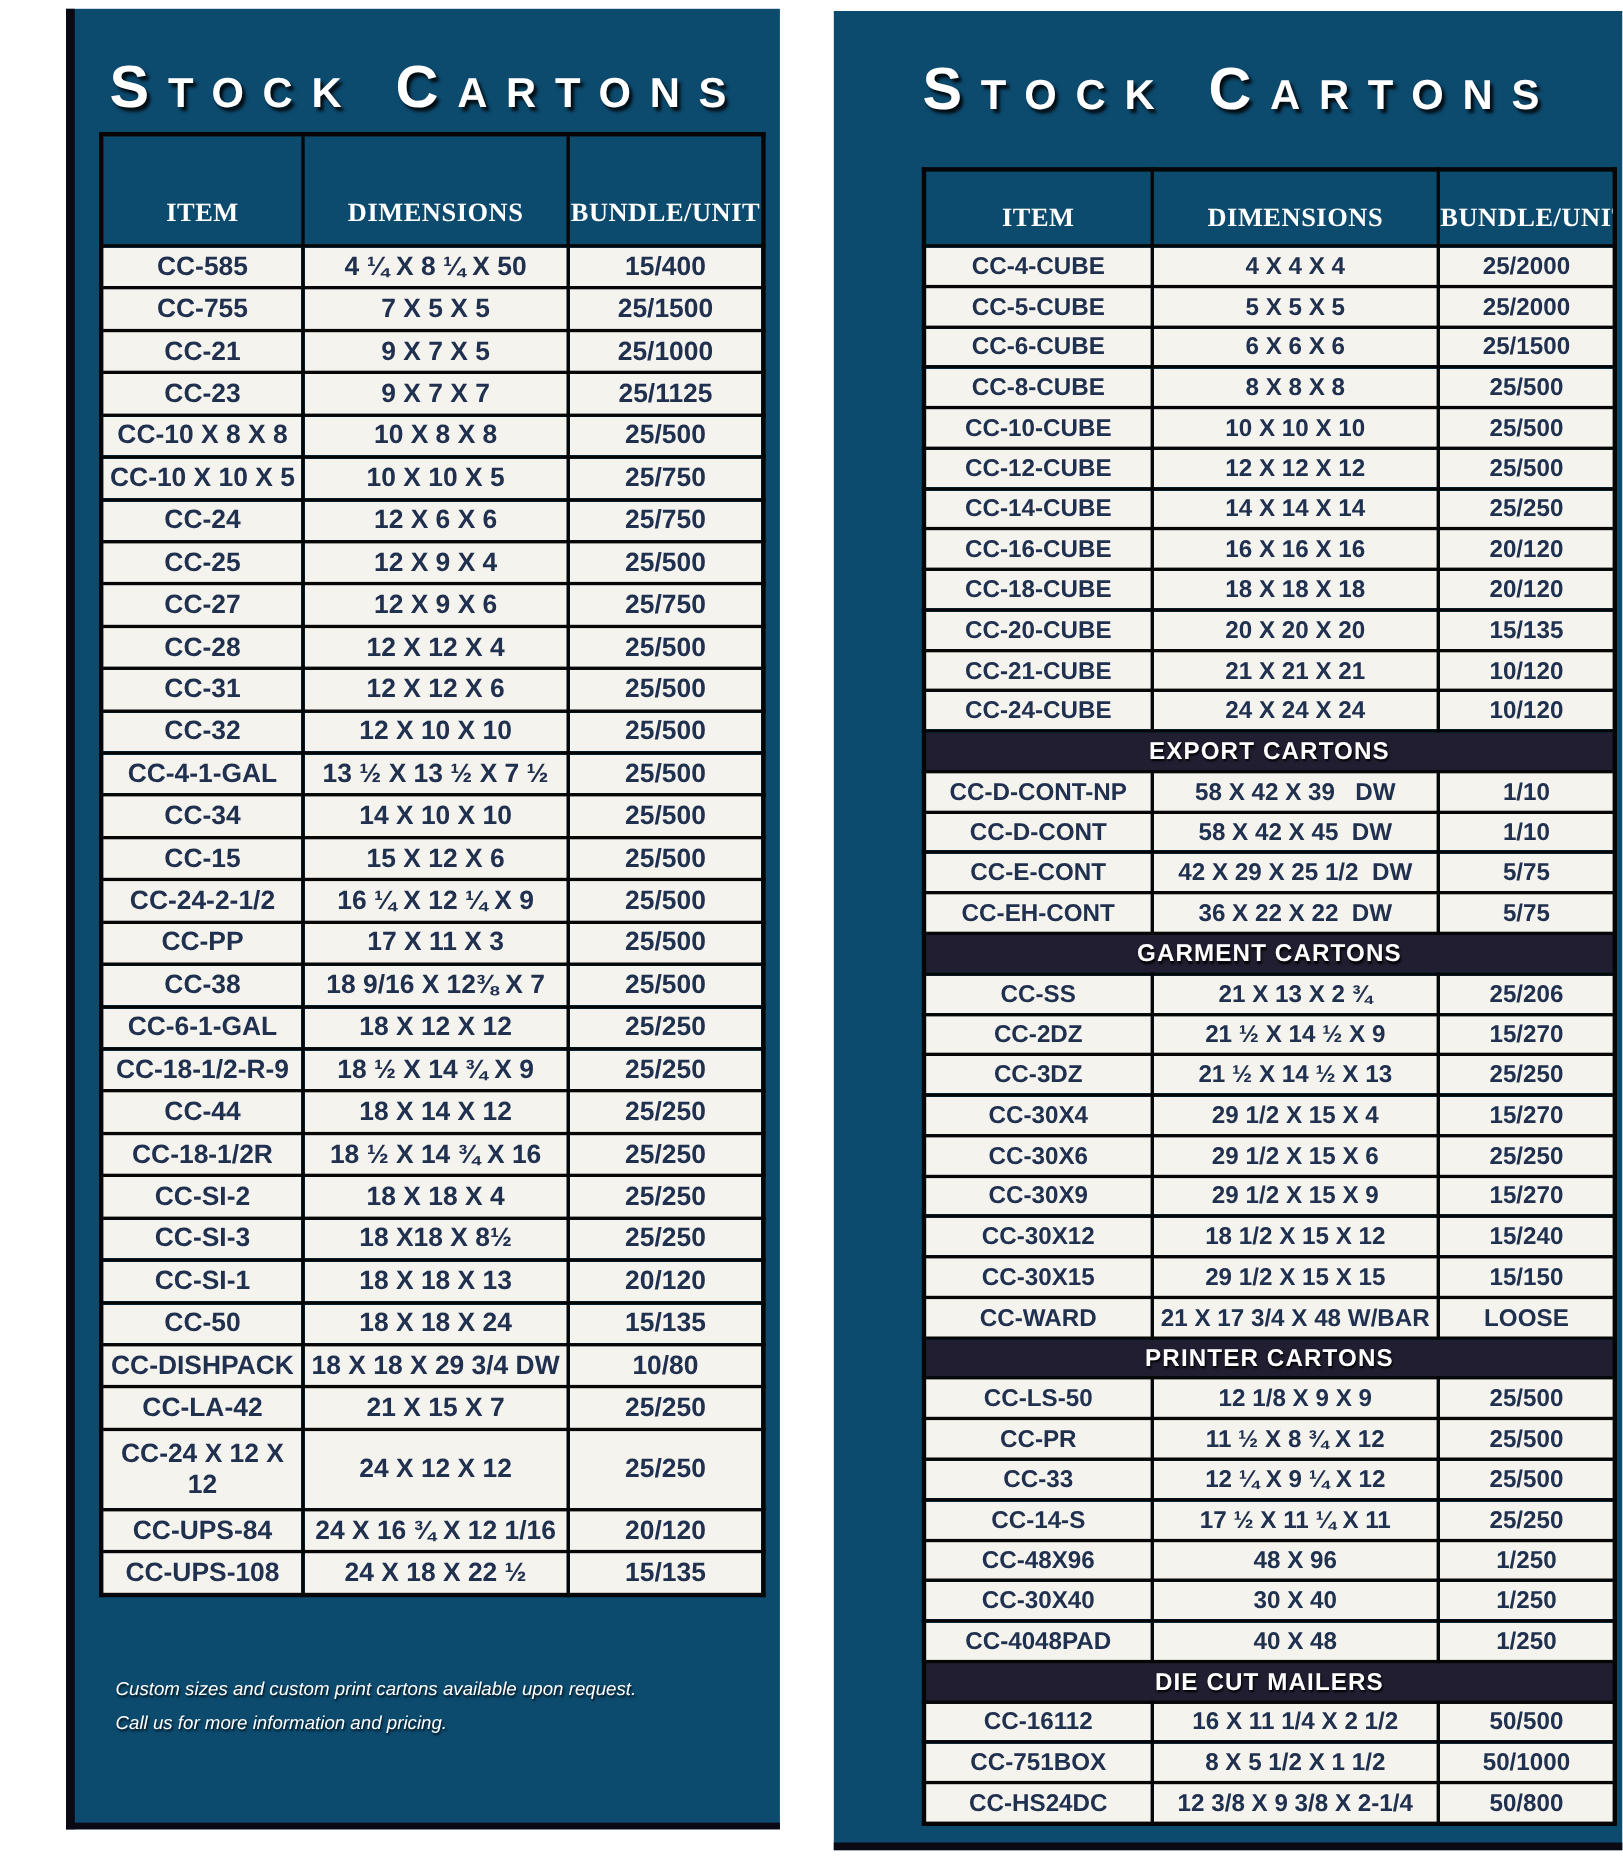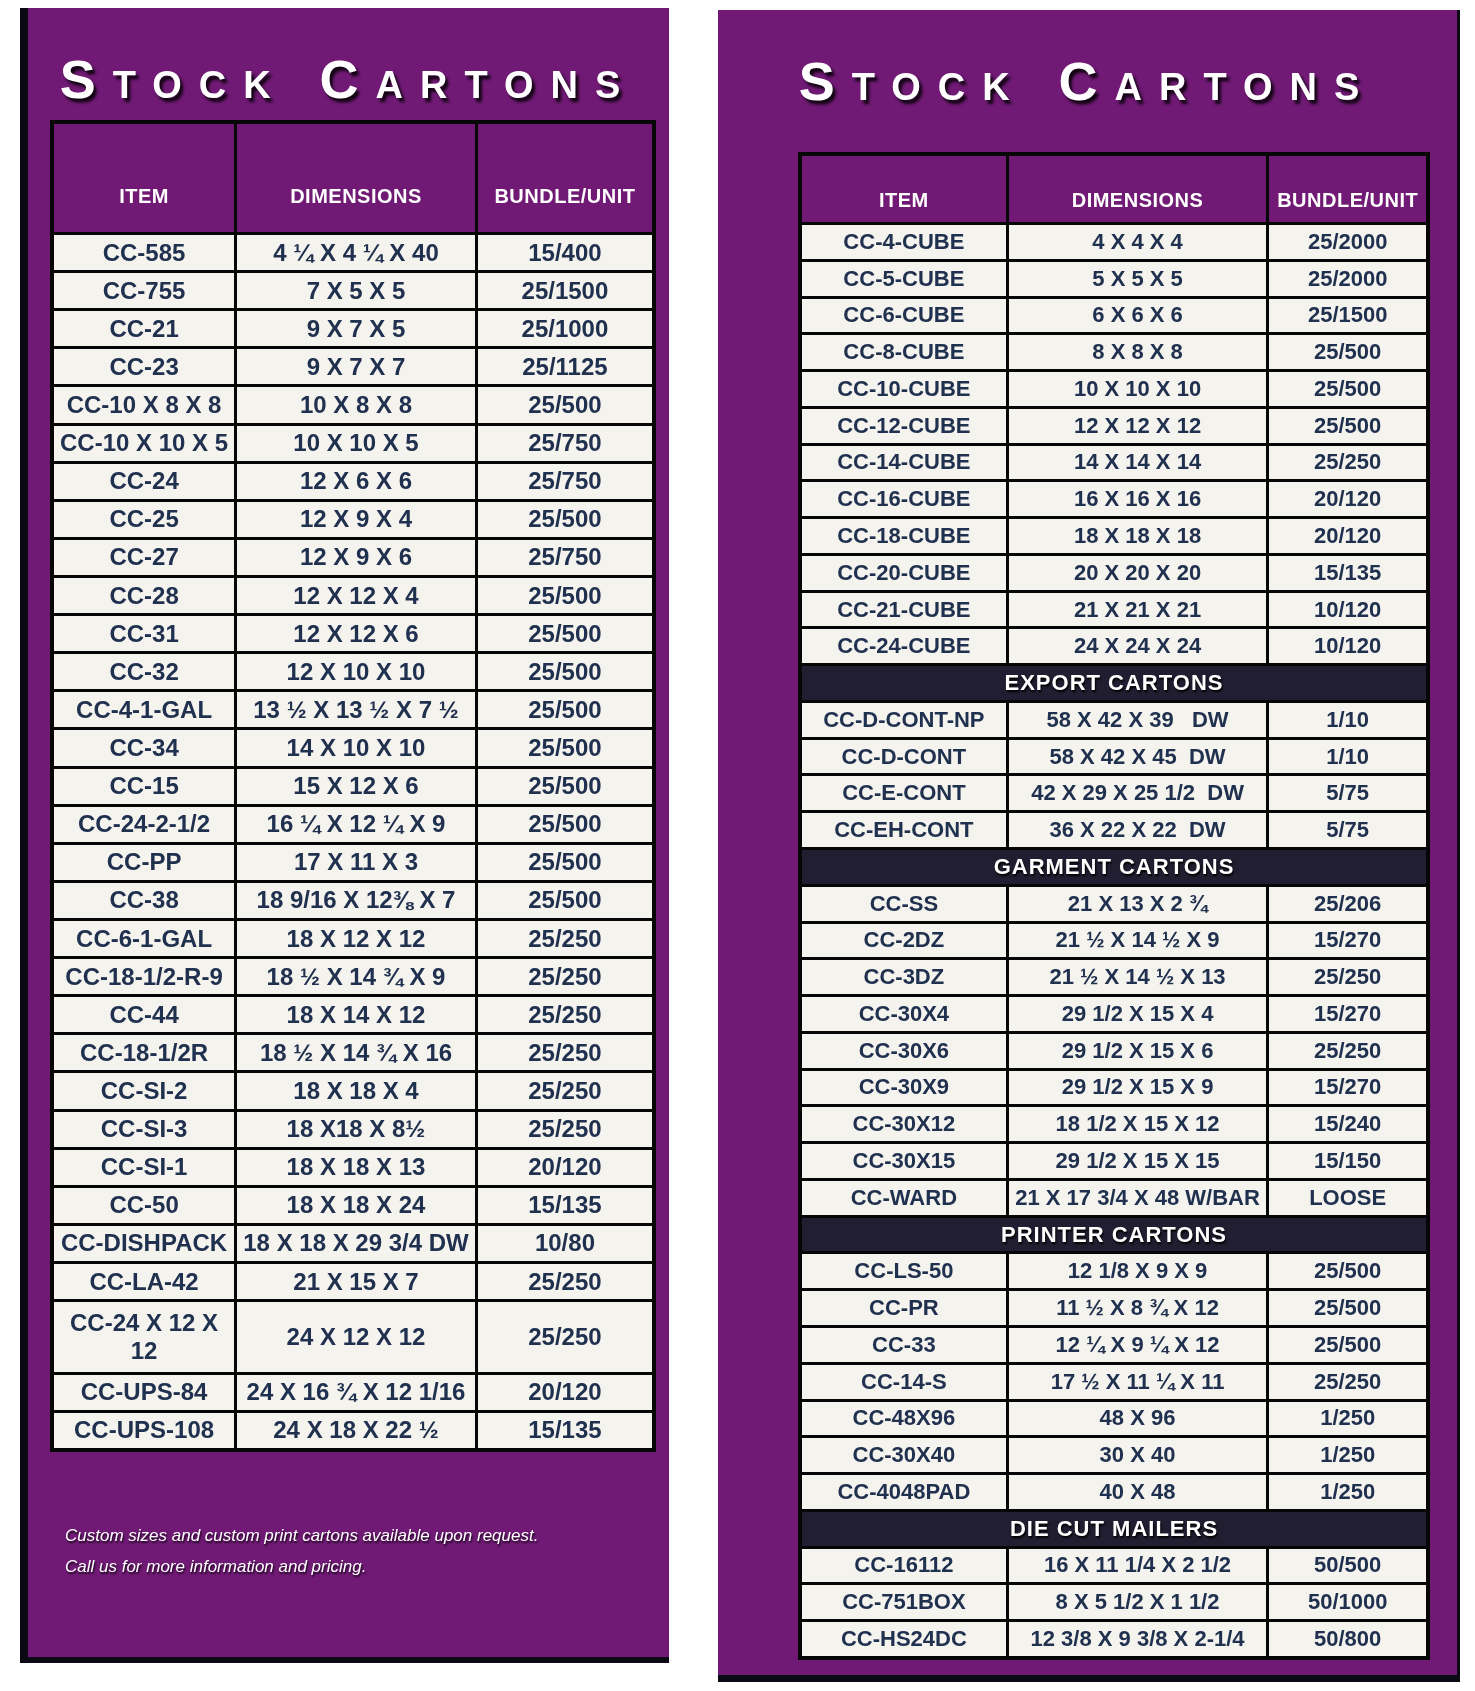--- a/index.html
+++ b/index.html
@@ -1,33 +1,33 @@
 <!DOCTYPE html>
 <html><head>
 <meta charset="utf-8">
 <style>
   html,body{margin:0;padding:0;background:#ffffff;}
   .canvas{position:relative;width:1475px;height:1691px;background:#ffffff;overflow:hidden;
           font-family:"Liberation Sans", sans-serif;}
-  .panel{position:absolute;background:#701a75;}
+  .panel{position:absolute;background:#0c4a6e;margin-left:40px;}
   .panel-left{left:20px;top:8px;width:641px;height:1649px;
               border-left:8px solid #0b0914;border-bottom:6px solid #0b0914;}
   .panel-right{left:718px;top:10px;width:739px;height:1665px;
                border-bottom:7px solid #0b0914;border-right:3px solid #0b0914;}
   .title{color:#ffffff;font-variant:small-caps;font-weight:700;font-size:54px;
          letter-spacing:17px;text-align:center;margin:0;padding-top:40px;
          text-shadow:3px 4px 3px rgba(0,0,0,0.85);white-space:nowrap;}
   .twrap{position:absolute;}
   #left-table-wrap{left:22px;top:112px;width:606px;height:1332px;}
   #right-table-wrap{left:80px;top:142px;width:632px;height:1508px;}
   table.tbl{border-collapse:collapse;width:100%;height:100%;table-layout:fixed;
             border:4px solid #060606;}
   table.tbl th,table.tbl td{border:3px solid #060606;overflow:hidden;}
-  table.tbl th{color:#ffffff;font-size:20px;font-weight:700;vertical-align:bottom;
-               padding:0 0 24px 0;background:transparent;letter-spacing:0.5px;}
+  table.tbl th{color:#ffffff;font-size:24px;font-weight:700;vertical-align:bottom;
+               padding:0 0 14px 0;background:transparent;letter-spacing:0.5px;font-family:Liberation Serif, serif;}
   table.tbl td{background:#f5f3ee;color:#20304f;font-weight:700;text-align:center;
                vertical-align:middle;padding:0 2px;}
   #left-table th{height:84px;}
   #right-table th{height:56px;padding-bottom:10px;}
   #left-table td{font-size:24px;}
   #right-table td{font-size:22px;}
   table.tbl tr.section td{background:#221e31;color:#ffffff;font-size:27px;
                letter-spacing:1px;text-shadow:1px 2px 2px #000000;}
   #left-table col.c1{width:30.5%}
   #left-table col.c2{width:40%}
@@ -57,21 +57,21 @@
           <thead>
             <tr>
               <th>ITEM</th>
               <th>DIMENSIONS</th>
               <th>BUNDLE/UNIT</th>
             </tr>
           </thead>
           <tbody>
             <tr>
               <td>CC-585</td>
-              <td>4 ¼ X 4 ¼ X 40</td>
+              <td>4 ¼ X 8 ¼ X 50</td>
               <td>15/400</td>
             </tr>
             <tr>
               <td>CC-755</td>
               <td>7 X 5 X 5</td>
               <td>25/1500</td>
             </tr>
             <tr>
               <td>CC-21</td>
               <td>9 X 7 X 5</td>

